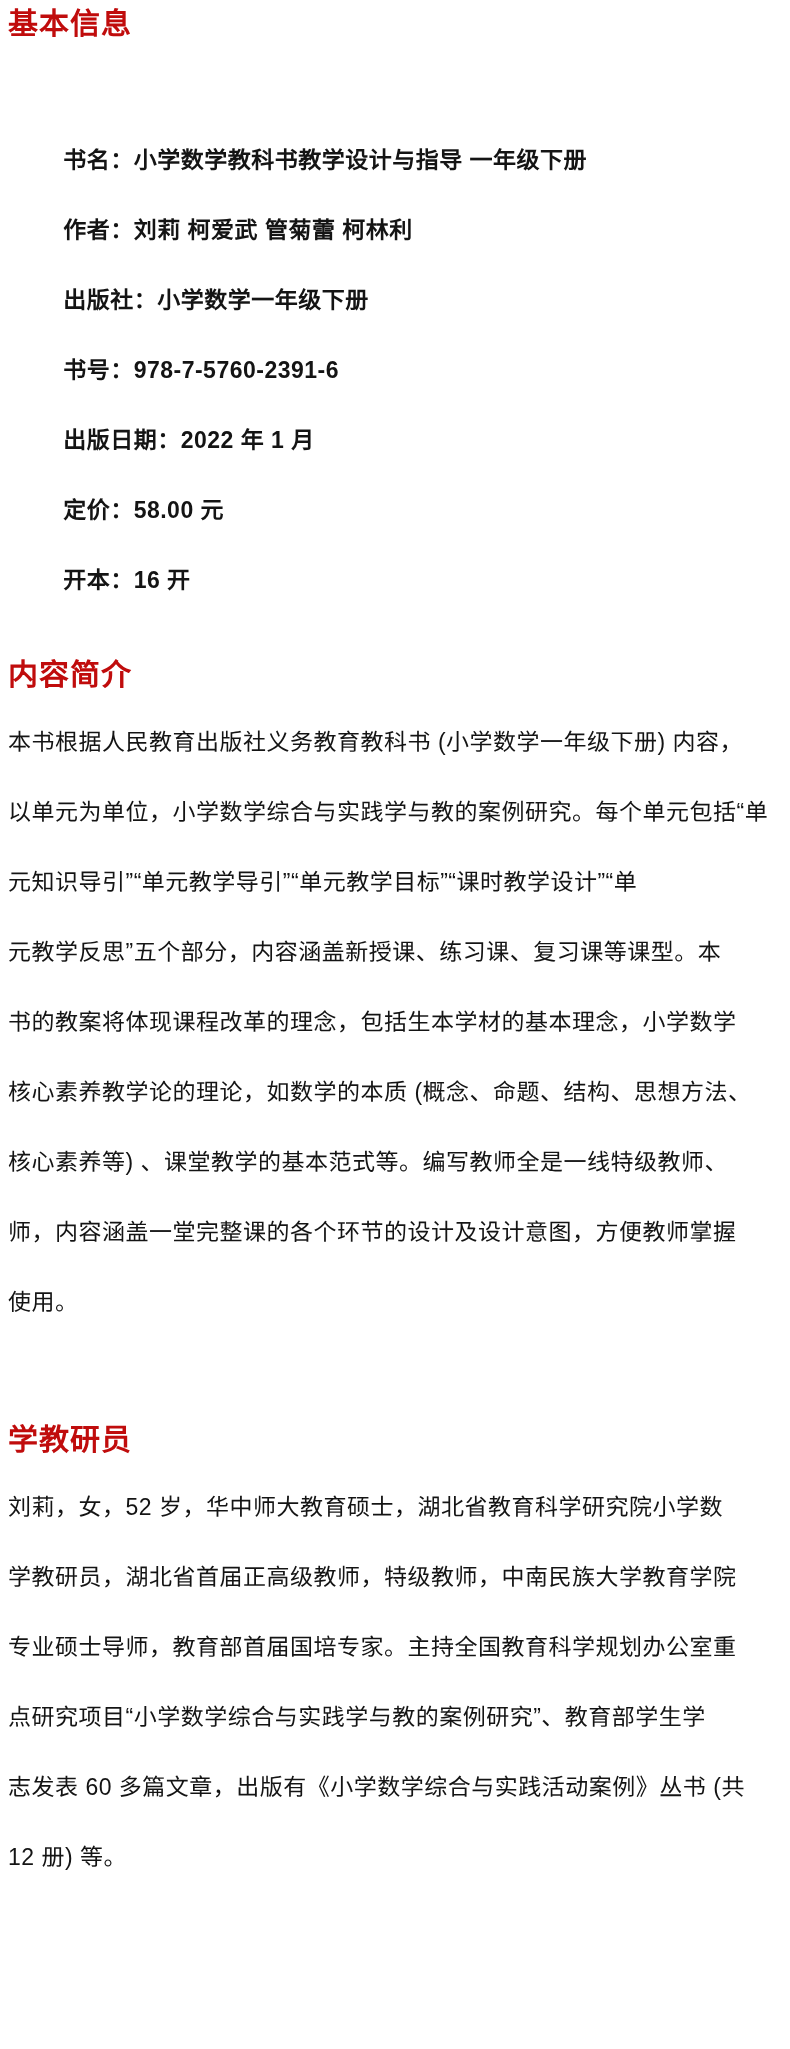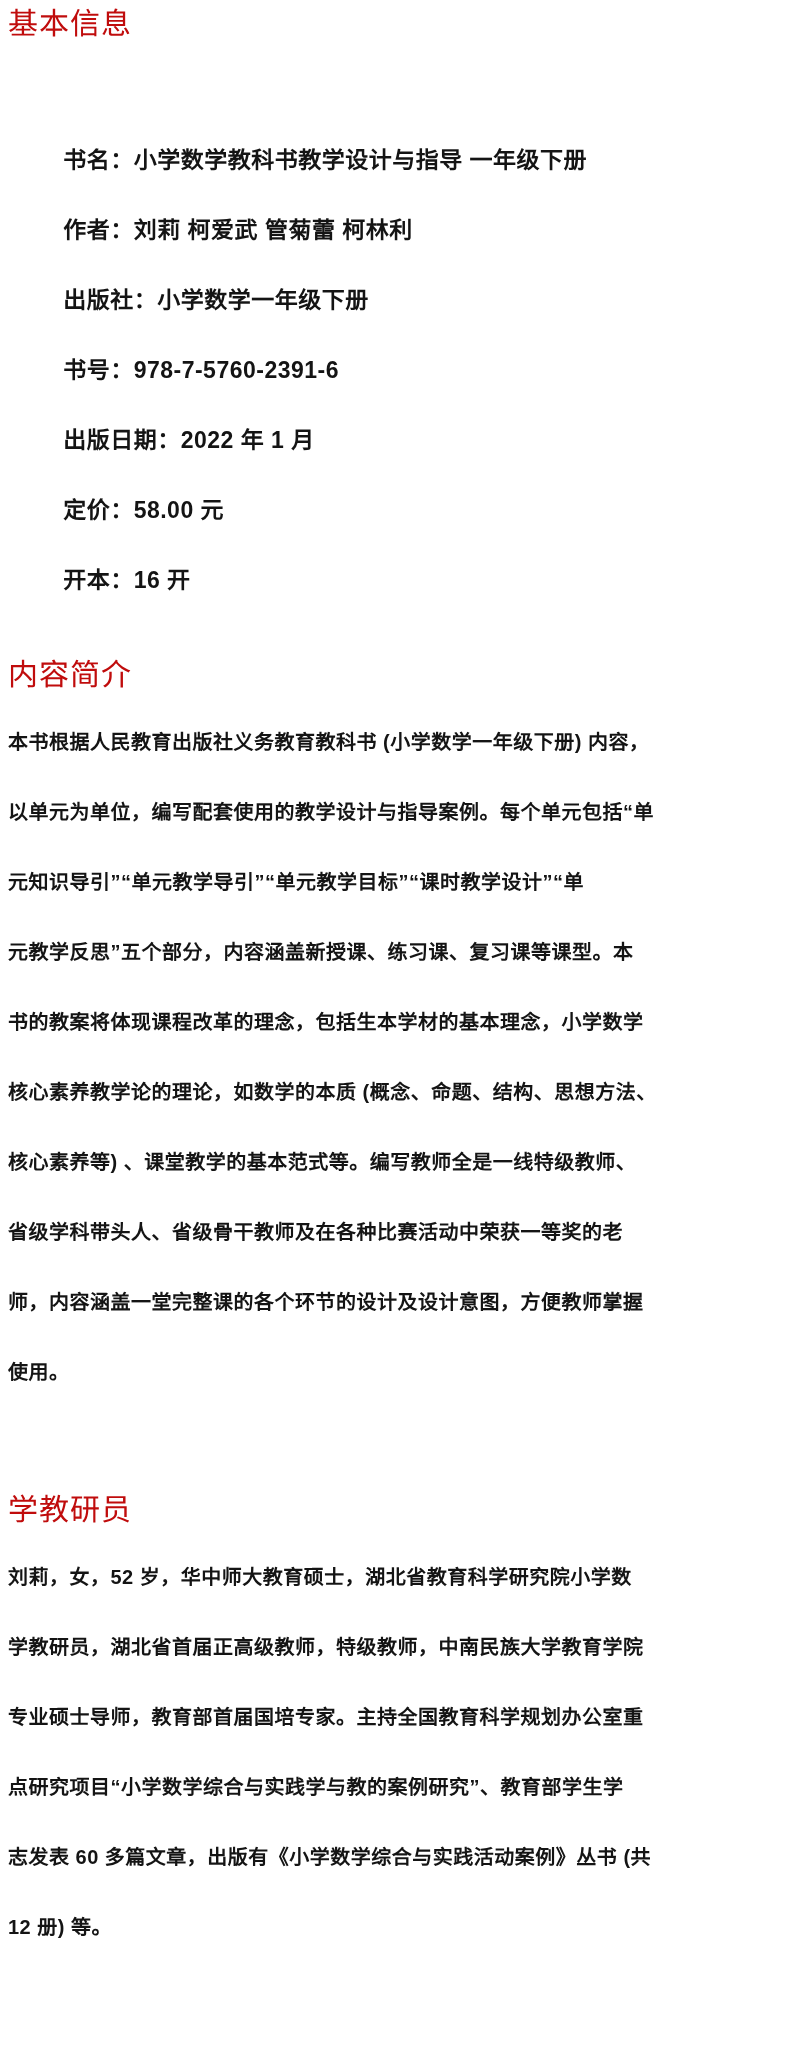--- a/index.html
+++ b/index.html
@@ -17,21 +17,21 @@
     width: 790px;
     min-height: 2049px;
     padding: 6px 14px 38px 8px;
     background: #ffffff;
   }
   h1.sec-title {
     margin: 0;
     color: var(--heading-color, #c00c0c);
     font-size: 30px;
     line-height: 36px;
-    font-weight: 400;
+    font-weight: 700;
     letter-spacing: 1px;
   }
   .fields {
     margin-top: 13px;
   }
   .info-row {
     font-size: 23px;
     height: 70px;
     line-height: 70px;
     white-space: pre;
@@ -45,26 +45,25 @@
   .section-content h1.sec-title {
     margin-top: 112px;
   }
   .section-author h1.sec-title {
     margin-top: 85px;
   }
   .para {
     margin-top: 14px;
   }
   .para .line {
-    font-size: 20px;
+    font-size: 23px;
     height: 70px;
     line-height: 70px;
     white-space: pre;
     letter-spacing: 0.5px;
-    font-weight: bold;
   }
 </style>
 </head>
 <body>
 
 <div class="page">
 
   <section class="section-basic">
     <h1 class="sec-title">基本信息</h1>
     <div class="fields">
@@ -89,27 +88,26 @@
       <div class="info-row">
         <span class="label">开本：</span><span class="value">16 开</span>
       </div>
     </div>
   </section>
 
   <section class="section-content">
     <h1 class="sec-title">内容简介</h1>
     <div class="para">
       <div class="line">本书根据人民教育出版社义务教育教科书 (小学数学一年级下册) 内容，</div>
-      <div class="line">以单元为单位，编写配套使用的教学设计与指导案例。每个单元包括“单</div>
+      <div class="line">以单元为单位，小学数学综合与实践学与教的案例研究。每个单元包括“单</div>
       <div class="line">元知识导引”“单元教学导引”“单元教学目标”“课时教学设计”“单</div>
       <div class="line">元教学反思”五个部分，内容涵盖新授课、练习课、复习课等课型。本</div>
       <div class="line">书的教案将体现课程改革的理念，包括生本学材的基本理念，小学数学</div>
       <div class="line">核心素养教学论的理论，如数学的本质 (概念、命题、结构、思想方法、</div>
       <div class="line">核心素养等) 、课堂教学的基本范式等。编写教师全是一线特级教师、</div>
-      <div class="line">省级学科带头人、省级骨干教师及在各种比赛活动中荣获一等奖的老</div>
       <div class="line">师，内容涵盖一堂完整课的各个环节的设计及设计意图，方便教师掌握</div>
       <div class="line">使用。</div>
     </div>
   </section>
 
   <section class="section-author">
     <h1 class="sec-title">学教研员</h1>
     <div class="para">
       <div class="line">刘莉，女，52 岁，华中师大教育硕士，湖北省教育科学研究院小学数</div>
       <div class="line">学教研员，湖北省首届正高级教师，特级教师，中南民族大学教育学院</div>

